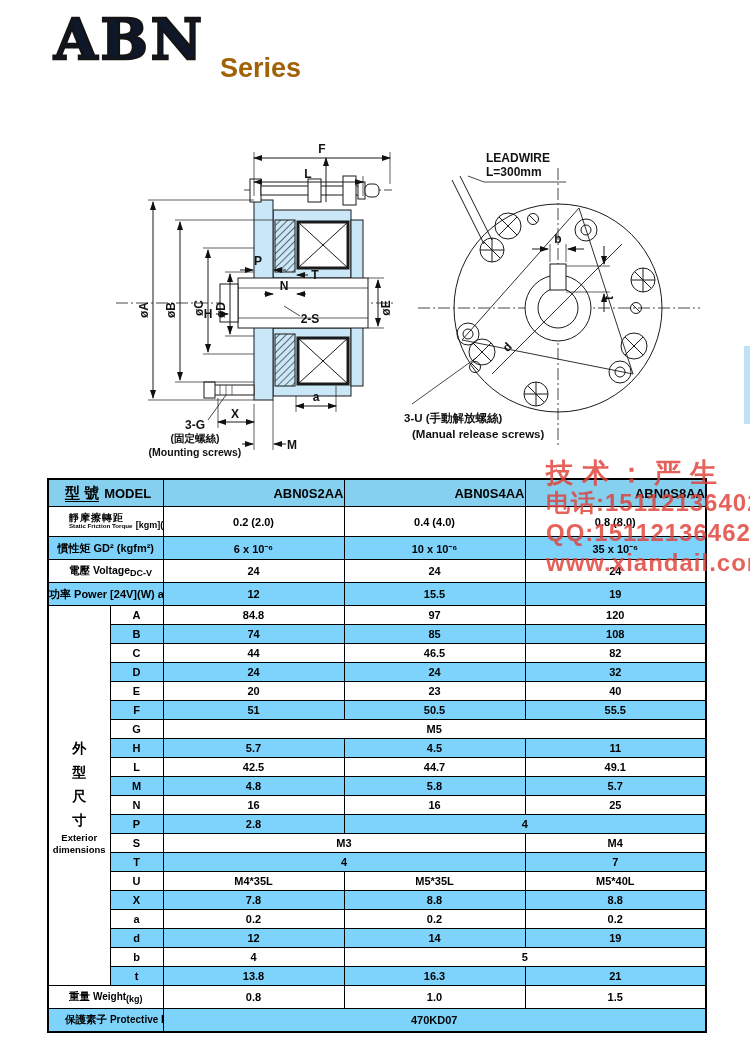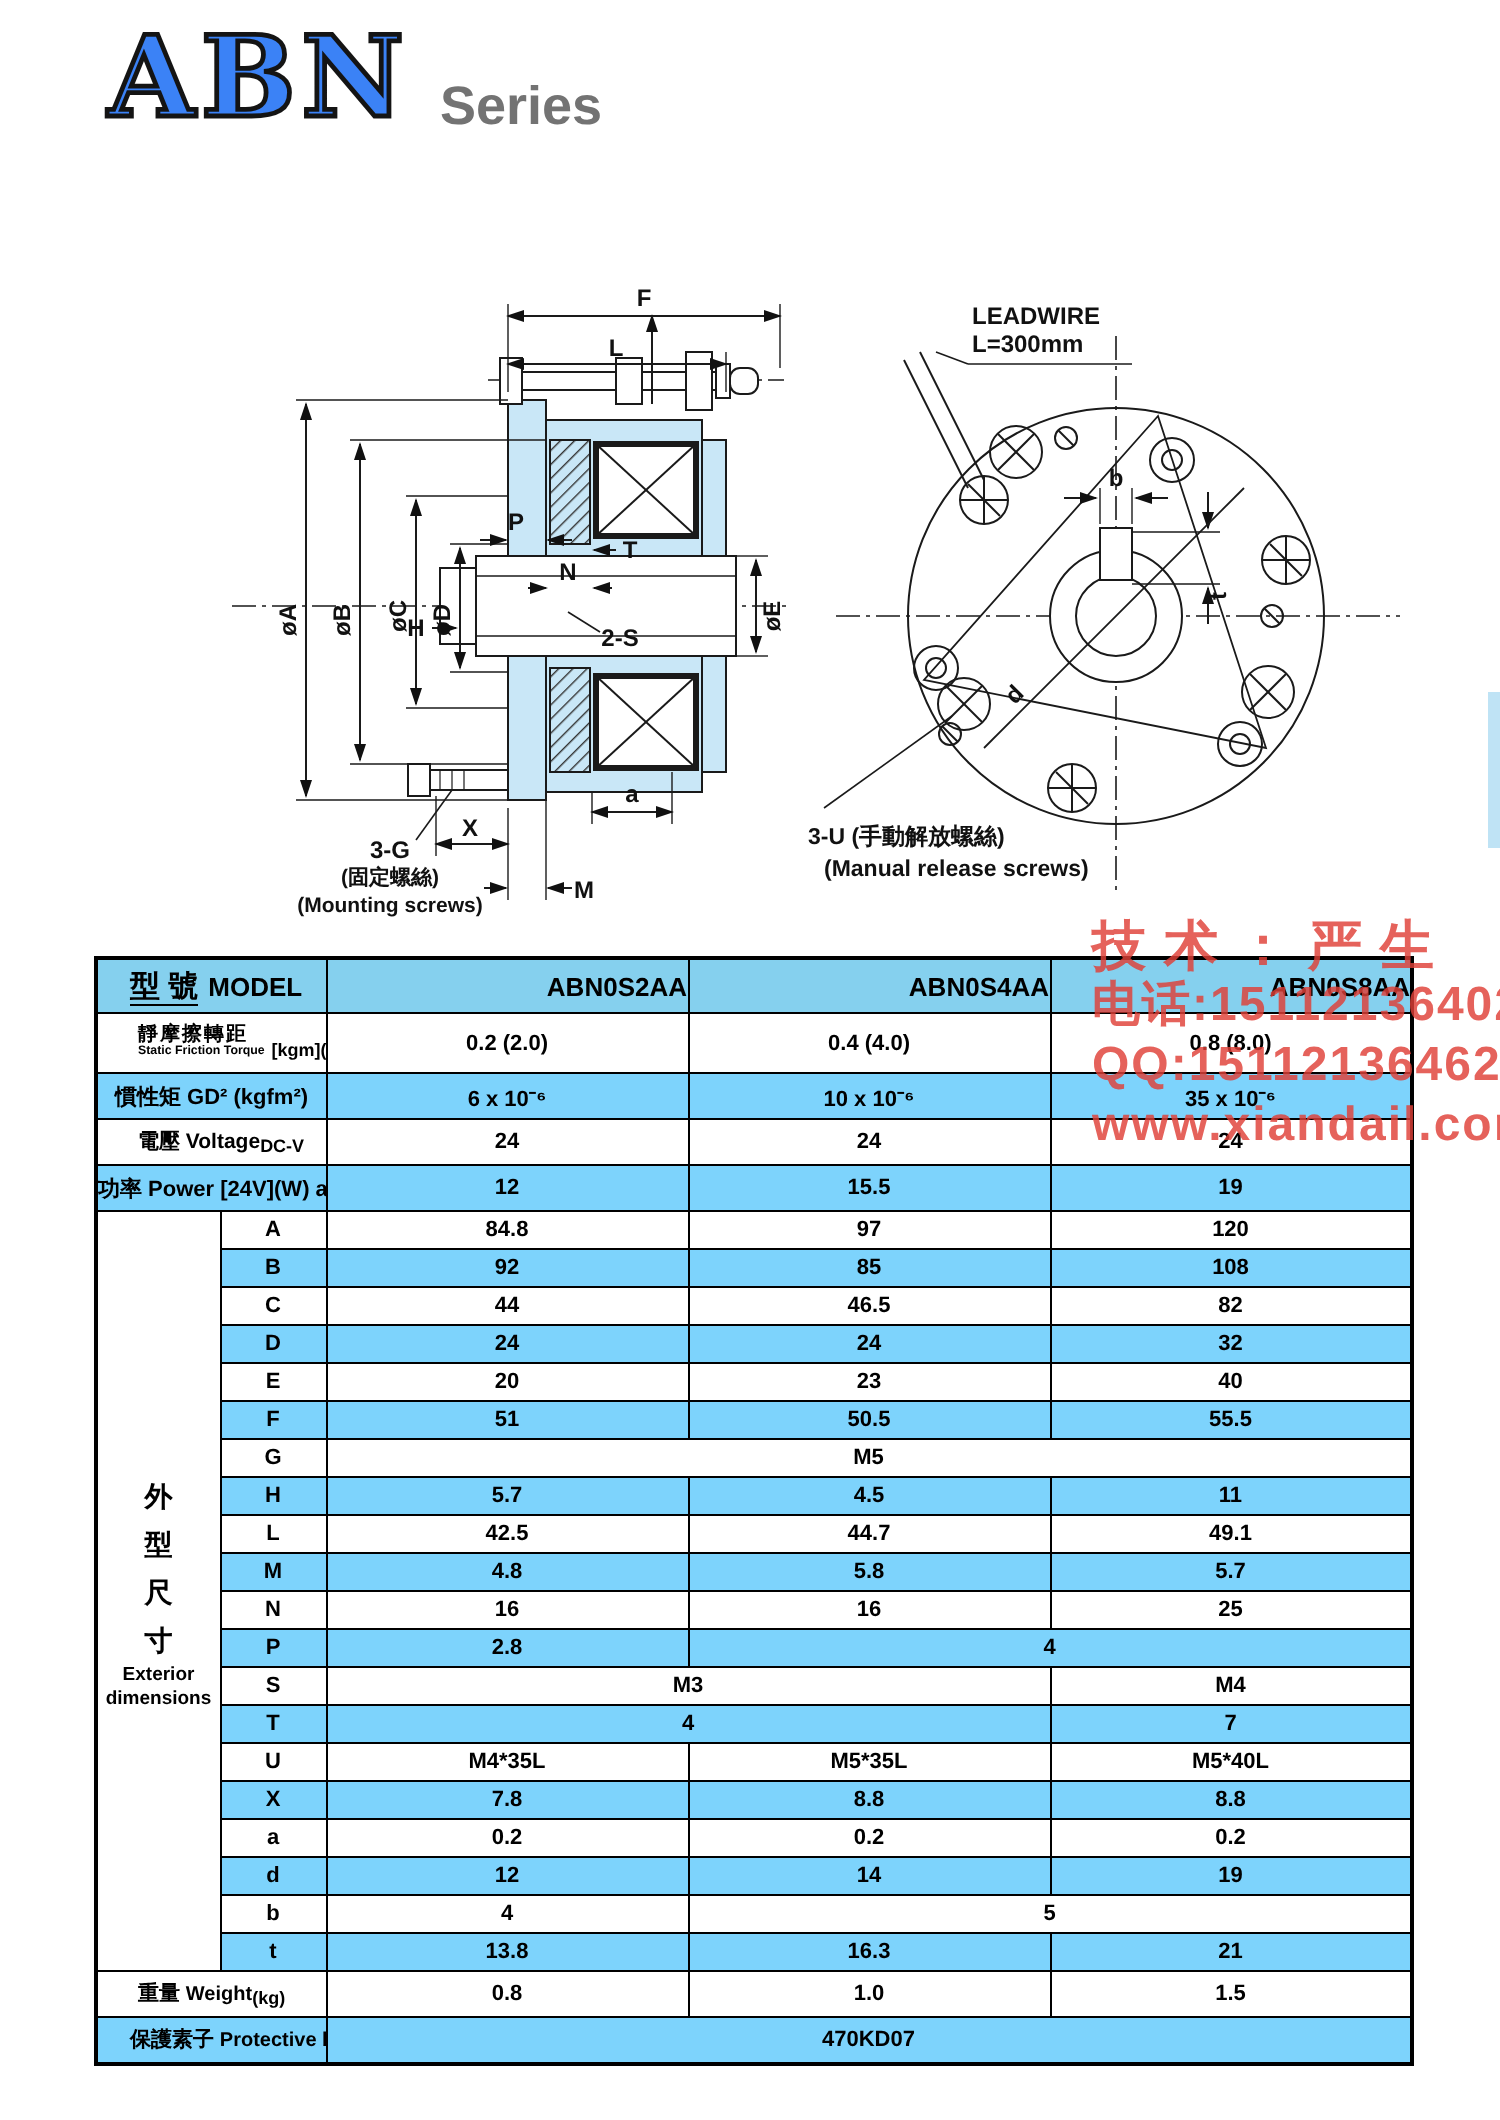--- a/index.html
+++ b/index.html
@@ -1,22 +1,22 @@
 <!DOCTYPE html>
 <html><head>
 <meta charset="utf-8">
 <style>
   html,body{margin:0;padding:0;background:#e8e8e8;}
   .page{position:relative;width:750px;height:1060px;background:#fff;overflow:hidden;
         font-family:"Liberation Sans",sans-serif;outline:1px solid #bdbdbd;}
   
   .abn-logo{position:absolute;left:54px;top:10px;font-family:"DejaVu Serif",serif;
-            font-weight:bold;font-size:56px;line-height:58px;color:#3b82f6;letter-spacing:3px;
+            font-weight:bold;font-size:56px;line-height:58px;color:#0f172a;letter-spacing:3px;
             -webkit-text-stroke:2.4px #141414;text-shadow:0 0 1px #141414;}
-  .series-label{position:absolute;left:220px;top:38px;font-size:27px;font-weight:bold;color:#737373;}
+  .series-label{position:absolute;left:220px;top:53px;font-size:27px;font-weight:bold;color:#a16207;}
   .banner{position:absolute;left:45px;top:77px;width:658px;height:27px;background:#2aa4d8;
           border-radius:0 14px 14px 0;display:flex;align-items:center;padding-left:10px;box-sizing:border-box;}
   .banner .zh{font-size:17px;font-weight:bold;color:#fff;margin-right:9px;letter-spacing:1px;}
   .banner .en{font-size:15px;font-weight:bold;color:#fff;}
   
   .draw{position:absolute;}
   .draw-left{left:58px;top:138px;}
   .draw-right{left:396px;top:146px;}
   svg text{font-family:"Liberation Sans",sans-serif;font-weight:bold;fill:#111;}
   .edge-strip{position:absolute;right:0;top:346px;width:6px;height:78px;background:#bfe3f5;}
@@ -343,21 +343,21 @@
         <div class="vh-en">Exterior</div>
         <div class="vh-en">dimensions</div>
       </td>
       <td>A</td>
       <td>84.8</td>
       <td>97</td>
       <td>120</td>
     </tr>
     <tr class="dim">
       <td class="blue">B</td>
-      <td class="blue">92</td>
+      <td class="blue">74</td>
       <td class="blue">85</td>
       <td class="blue">108</td>
     </tr>
     <tr class="dim">
       <td>C</td>
       <td>44</td>
       <td>46.5</td>
       <td>82</td>
     </tr>
     <tr class="dim">

